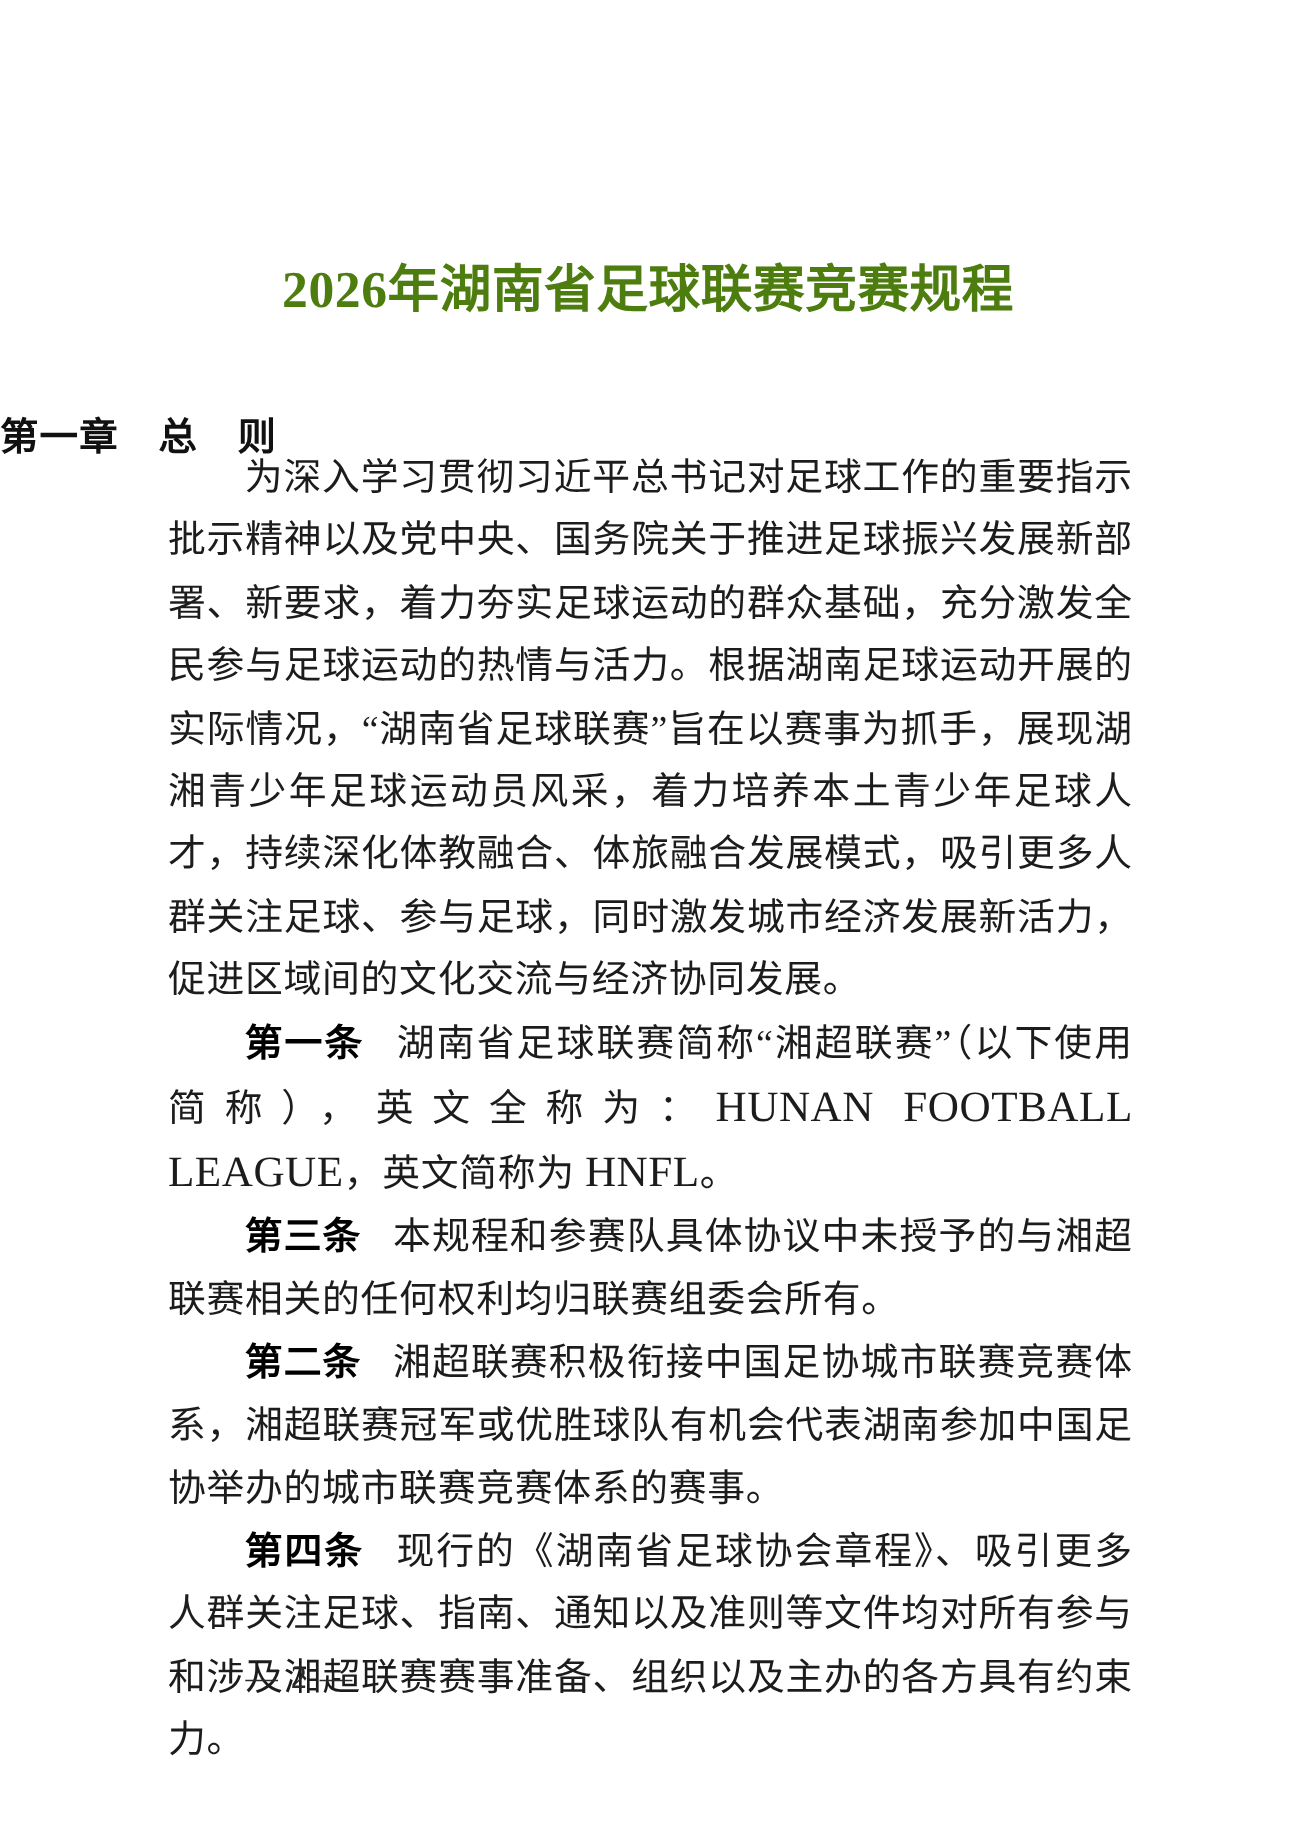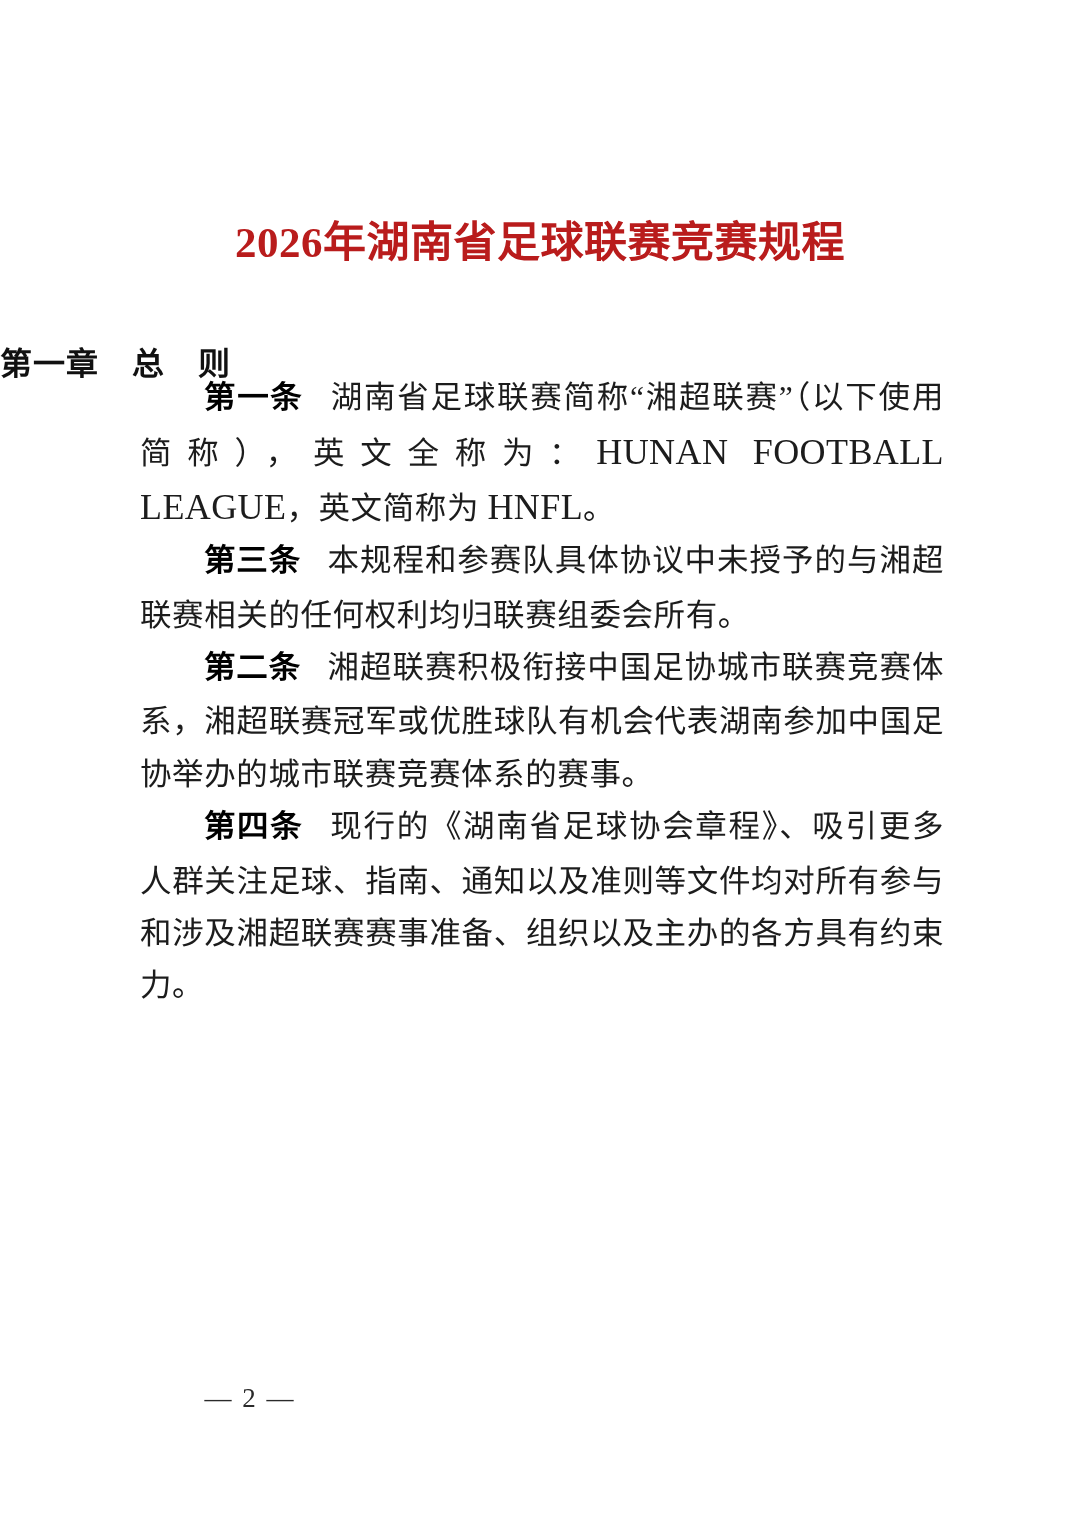--- a/index.html
+++ b/index.html
@@ -32,21 +32,21 @@
     position: absolute;
     left: 0;
     top: 184px;
     width: 1080px;
     text-align: center;
     font-family: "Liberation Serif", "DejaVu Serif", serif;
     font-weight: 700;
     font-size: 43px;
     line-height: 60px;
     letter-spacing: 0.5px;
-    color: #b91c1c;
+    color: #4d7c0f;
     white-space: nowrap;
   }
 
   
   .chapter-heading {
     position: absolute;
     left: 0;
     top: 314px;
     width: 1080px;
     font-family: "Liberation Sans", "DejaVu Sans", sans-serif;
@@ -76,21 +76,21 @@
     margin: 0 0 0 0;
     color: #1c1c1c;
     letter-spacing: 0.6px;
   }
 
   .para + .para {
     margin-top: 0;
   }
 
   .art-label {
-    font-family: Liberation Mono, monospace;
+    font-family: Liberation Serif, serif;
     font-weight: 700;
     font-size: 31.5px;
     letter-spacing: 0.5px;
     color: #000000;
   }
 
   .art-gap {
     display: inline-block;
     width: 26px;
   }
@@ -120,20 +120,21 @@
 <body>
 
 <div class="page">
 
   <h1 class="doc-title">2026年湖南省足球联赛竞赛规程</h1>
 
   <h2 class="chapter-heading">第一章　总　则</h2>
 
   <div class="body-block">
 
+    <p class="para">为深入学习贯彻习近平总书记对足球工作的重要指示批示精神以及党中央、国务院关于推进足球振兴发展新部署、新要求，着力夯实足球运动的群众基础，充分激发全民参与足球运动的热情与活力。根据湖南足球运动开展的实际情况，“湖南省足球联赛”旨在以赛事为抓手，展现湖湘青少年足球运动员风采，着力培养本土青少年足球人才，持续深化体教融合、体旅融合发展模式，吸引更多人群关注足球、参与足球，同时激发城市经济发展新活力，促进区域间的文化交流与经济协同发展。</p>
 
     <p class="para">
       <span class="art-label">第一条</span><span class="art-gap"></span><span>湖南省足球联赛简称“湘超联赛”（以下使用简称），英文全称为：</span><span class="latin">HUNAN FOOTBALL LEAGUE</span><span>，英文简称为 </span><span class="latin">HNFL</span><span>。</span>
     </p>
 
     <p class="para">
       <span class="art-label">第三条</span><span class="art-gap"></span><span>本规程和参赛队具体协议中未授予的与湘超联赛相关的任何权利均归联赛组委会所有。</span>
     </p>
 
     <p class="para">

